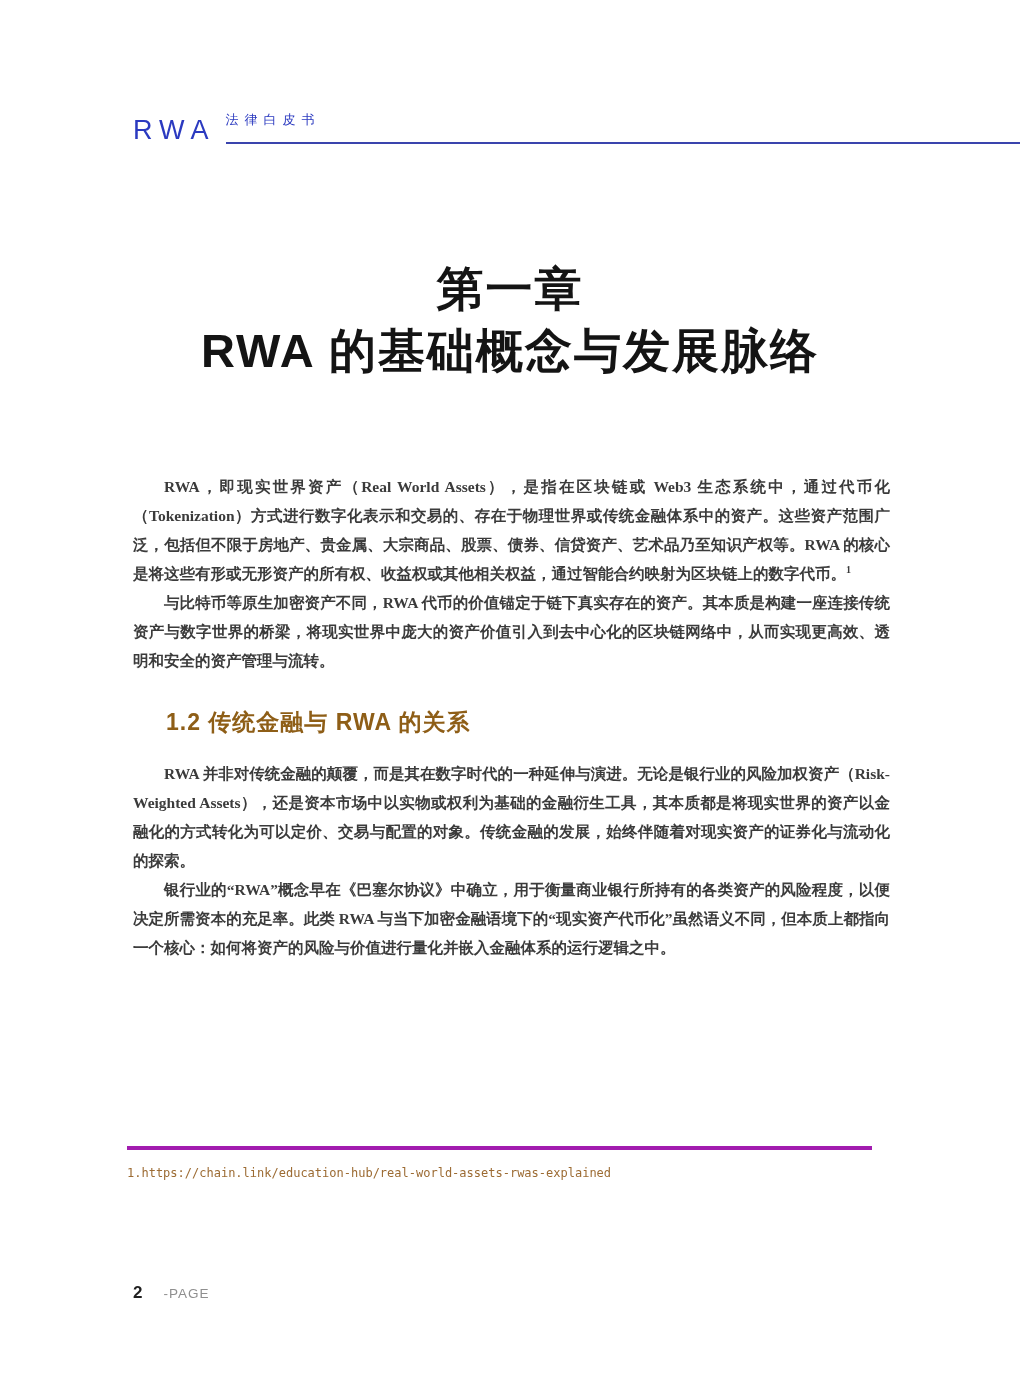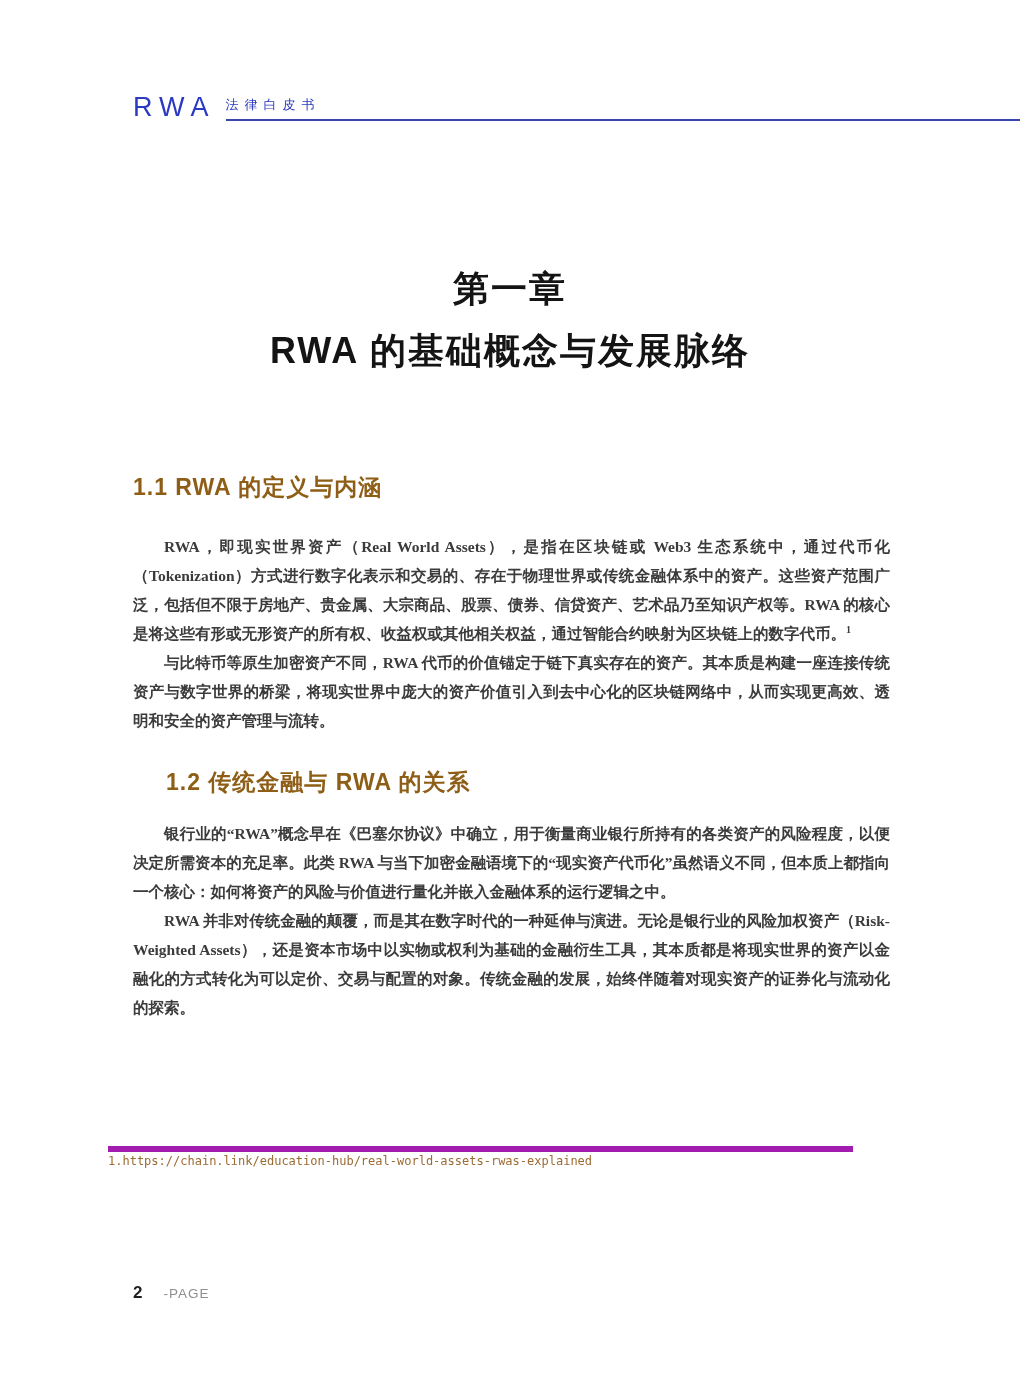--- a/index.html
+++ b/index.html
@@ -9,55 +9,55 @@
     width: 1020px;
     height: 1375px;
     font-family: "Liberation Sans", sans-serif;
     overflow: hidden;
   }
 
   
   .page-header {
     position: absolute;
     left: 133px;
-    top: 94px;
+    top: 110px;
     right: 0;
     display: flex;
     align-items: flex-end;
   }
   .brand-logo {
     font-size: 27px;
     line-height: 27px;
     letter-spacing: 7px;
     color: #2b3ac0;
     font-weight: 400;
     margin-right: 10px;
   }
   .brand-subtitle-rule {
     flex: 1;
     border-bottom: 2px solid #3a44ad;
-    padding-bottom: 5px;
+    padding-bottom: 13px;
   }
   .brand-subtitle {
     font-size: 13px;
     letter-spacing: 6px;
     color: #2b3ac0;
     font-weight: 500;
   }
 
   
   .chapter-title {
     position: absolute;
     top: 258px;
     left: 0;
     width: 100%;
     text-align: center;
     color: #141414;
     font-weight: 800;
-    font-size: 36px;
+    font-size: 47px;
     line-height: 62px;
     letter-spacing: 2px;
   }
 
   
   .content {
     position: absolute;
     left: 133px;
     top: 472px;
     width: 757px;
@@ -82,25 +82,25 @@
   }
   .body-p sup {
     font-size: 10px;
     vertical-align: super;
     line-height: 0;
   }
 
   
   .footnote {
     position: absolute;
-    left: 108px;
+    left: 127px;
     top: 1146px;
     width: 745px;
-    border-top: 6px solid #a21caf;
-    padding-top: 2px;
+    border-top: 4px solid #a21caf;
+    padding-top: 16px;
   }
   .footnote-text {
     font-family: "DejaVu Sans Mono", monospace;
     font-size: 12px;
     color: #9c6b33;
     letter-spacing: 0px;
   }
 
   
   .page-footer {
@@ -132,31 +132,30 @@
   </div>
 </header>
 
 <div class="chapter-title">
   <div>第一章</div>
   <div>RWA 的基础概念与发展脉络</div>
 </div>
 
 <main class="content">
 
-  <h2 class="section-heading first">1.1 RWA 的定义与内涵</h2>
 
   <p class="body-p"><span>RWA，即现实世界资产（Real World Assets），是指在区块链或 Web3 生态系统中，通过代币化（Tokenization）方式进行数字化表示和交易的、存在于物理世界或传统金融体系中的资产。这些资产范围广泛，包括但不限于房地产、贵金属、大宗商品、股票、债券、信贷资产、艺术品乃至知识产权等。RWA 的核心是将这些有形或无形资产的所有权、收益权或其他相关权益，通过智能合约映射为区块链上的数字代币。</span><sup>1</sup></p>
 
   <p class="body-p"><span>与比特币等原生加密资产不同，RWA 代币的价值锚定于链下真实存在的资产。其本质是构建一座连接传统资产与数字世界的桥梁，将现实世界中庞大的资产价值引入到去中心化的区块链网络中，从而实现更高效、透明和安全的资产管理与流转。</span></p>
 
   <h2 class="section-heading second">1.2 传统金融与 RWA 的关系</h2>
 
+  <p class="body-p"><span>RWA 并非对传统金融的颠覆，而是其在数字时代的一种延伸与演进。无论是银行业的风险加权资产（Risk-Weighted Assets），还是资本市场中以实物或权利为基础的金融衍生工具，其本质都是将现实世界的资产以金融化的方式转化为可以定价、交易与配置的对象。传统金融的发展，始终伴随着对现实资产的证券化与流动化的探索。</span></p>
+
   <p class="body-p"><span>银行业的“RWA”概念早在《巴塞尔协议》中确立，用于衡量商业银行所持有的各类资产的风险程度，以便决定所需资本的充足率。此类 RWA 与当下加密金融语境下的“现实资产代币化”虽然语义不同，但本质上都指向一个核心：如何将资产的风险与价值进行量化并嵌入金融体系的运行逻辑之中。</span></p>
-
-  <p class="body-p"><span>RWA 并非对传统金融的颠覆，而是其在数字时代的一种延伸与演进。无论是银行业的风险加权资产（Risk-Weighted Assets），还是资本市场中以实物或权利为基础的金融衍生工具，其本质都是将现实世界的资产以金融化的方式转化为可以定价、交易与配置的对象。传统金融的发展，始终伴随着对现实资产的证券化与流动化的探索。</span></p>
 
 
 
 </main>
 
 <div class="footnote">
   <div class="footnote-text">1.https://chain.link/education-hub/real-world-assets-rwas-explained</div>
 </div>
 
 <footer class="page-footer">

